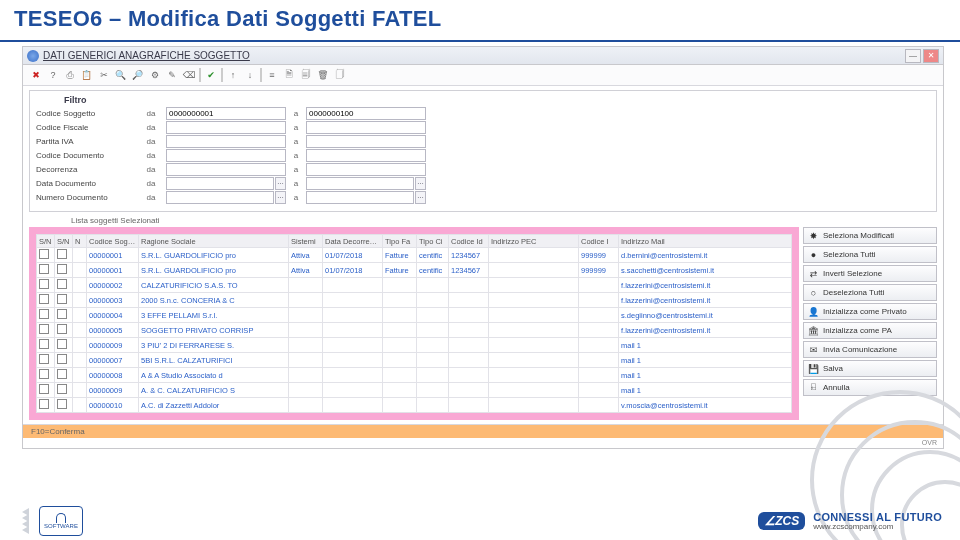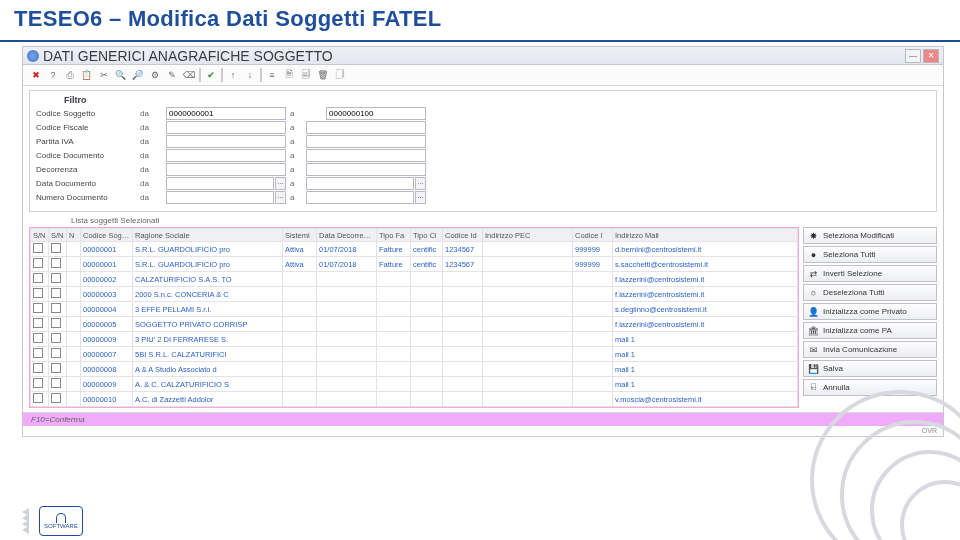--- a/index.html
+++ b/index.html
@@ -2,48 +2,48 @@
 <html><head>
 <meta charset="utf-8">
 <style>
   * { box-sizing: border-box; margin: 0; padding: 0; font-family: Tahoma, Arial, sans-serif; }
   body { width: 960px; height: 540px; background: #fff; position: relative; overflow: hidden; }
   .slide-title { color: #1F4E9C; font-size: 22px; font-weight: 700; padding: 6px 14px 8px; letter-spacing: 0.3px; }
   .title-underline { height: 2px; background: #1F4E9C; margin: 0 0 4px 0; }
   .window { margin: 2px 16px 0 22px; border: 1px solid #c8c8cc; background: #fff; font-size: 9px; color: #3a3a4a; }
   .titlebar { display: flex; align-items: center; background: linear-gradient(#eef1f6,#e2e6ee); height: 18px; padding: 0 4px; border-bottom: 1px solid #c8c8cc; }
   .tb-icon { width: 12px; height: 12px; border-radius: 50%; background: radial-gradient(#7aa7e8,#3a6fc8); margin-right: 4px; }
-  .tb-title { font-size: 14px; color: #3a3a4a; flex: 1; }
+  .tb-title { font-size: 10px; color: #3a3a4a; flex: 1; text-decoration: underline; }
   .tb-btns { display: flex; gap: 2px; }
   .tb-btn { width: 16px; height: 14px; border: 1px solid #b8b8c0; background: #f4f4f6; font-size: 8px; display:flex;align-items:center;justify-content:center; color:#555; }
   .tb-btn.close { background: #e88; color: #fff; }
   .toolbar { display: flex; align-items: center; gap: 3px; padding: 3px 6px; border-bottom: 1px solid #d8d8de; background: #fbfbfc; }
   .tool { width: 14px; height: 14px; display:flex;align-items:center;justify-content:center; font-size: 9px; color:#666; border:1px solid transparent; }
   .tool.red { color:#c22; }
   .tool.green { color:#2a8f2a; }
   .tool.sep { width:1px; background:#ccc; height:14px; }
   .filtro-box { border: 1px solid #d0d0d6; margin: 4px 6px; padding: 4px 6px 6px; }
   .filtro-title { font-size: 9px; font-weight:700; color:#3a3a4a; margin-bottom: 2px; margin-left: 28px; }
   .frow { display: grid; grid-template-columns: 100px 22px 120px 12px 120px; align-items: center; gap: 4px; margin: 1px 0; }
   .frow label { font-size: 8px; color:#444; }
-  .frow .op { font-size: 8px; color:#666; }
+  .frow .op { font-size: 8px; color:#666; text-align:center; }
   .frow input { height: 13px; border:1px solid #b8b8c4; background:#fff; font-size:8px; padding:0 2px; width:100%; }
   .frow .mini { width:12px; height:13px; border:1px solid #b8b8c4; background:#f4f4f8; font-size:7px; text-align:center;}
   .lista-label { font-size: 8px; color:#666; margin: 2px 8px; padding-left: 40px; }
   .grid-wrap { display:flex; margin: 0 6px 4px; }
-  .grid { flex:1; border:1px solid #f9a8d4; }
+  .grid { flex:1; border:7px solid #f9a8d4; }
   .grid table { border-collapse: collapse; width:100%; table-layout: fixed; }
   .grid th, .grid td { border: 1px solid #e2e2e8; font-size: 7.5px; padding: 1px 2px; white-space: nowrap; overflow:hidden; text-overflow: ellipsis; height:13px; }
   .grid th { background:#f0f0f4; font-weight:400; color:#555; text-align:left; }
   .grid td.blue { color:#2a5fc8; }
   .grid td.chk::before { content:''; display:inline-block; width:8px; height:8px; border:1px solid #888; }
   .side-btns { width:134px; margin-left:4px; display:flex; flex-direction:column; gap:2px; }
   .sbtn { display:flex; align-items:center; gap:4px; height:17px; border:1px solid #c0c0c8; background:linear-gradient(#fdfdfe,#eceef2); font-size:8px; padding:0 4px; color:#333; }
   .sbtn .ic { width:11px; height:11px; display:flex;align-items:center;justify-content:center; font-size:9px; }
-  .status { font-size:8px; font-style:italic; color:#666; padding:2px 8px; border-top:1px solid #d8d8de; background:#f0abfc;}
+  .status { font-size:8px; color:#666; padding:2px 8px; border-top:1px solid #d8d8de; background:#fdba74;}
   .status-r { text-align:right; font-size:7px; color:#888; padding:1px 6px 2px; }
   .footer { position:absolute; bottom:4px; left:0; right:0; display:flex; align-items:center; padding: 0 18px 0 22px; }
   .logo-z { display:flex; align-items:center; gap:6px; }
   .chevrons { display:flex; flex-direction:column; gap:0; }
   .chev { width:0;height:0;border-top:4px solid transparent;border-bottom:4px solid transparent;border-right:7px solid #cfd3da; margin:-1px 0;}
   .z-txt strong { color:#1F4E9C; font-size:16px; font-weight:800; letter-spacing:0.5px; display:block; line-height:1;}
   .z-txt span { color:#6a6a72; font-size:8px; letter-spacing:0.3px;}
   .badge { width:44px; height:30px; border:1px solid #1F4E9C; border-radius:4px; margin-left:10px; display:flex;flex-direction:column;align-items:center;justify-content:center; font-size:6px; color:#1F4E9C;}
   .badge .ant { width:10px;height:10px;border:1.5px solid #1F4E9C;border-radius:50% 50% 0 0; border-bottom:none;}
   .footer-right { margin-left:auto; display:flex; align-items:center; gap:8px; }
@@ -102,21 +102,21 @@
   <div class="filtro-box">
     <div class="filtro-title">Filtro</div>
     <div id="filtro-rows">
         <div class="frow">
           <label>Codice Soggetto</label>
           <span class="op">da</span>
           <span style="display:flex;gap:1px;">
             <input value="0000000001" style="">
           </span>
           <span class="op">a</span>
-          <span style="display:flex;gap:1px;margin-left:20px;">
+          <span style="display:flex;gap:1px;">
             <input value="0000000100" style="">
           </span>
         </div>
         <div class="frow">
           <label>Codice Fiscale</label>
           <span class="op">da</span>
           <span style="display:flex;gap:1px;">
             <input value="" style="">
           </span>
           <span class="op">a</span>
@@ -447,13 +447,22 @@
   <div class="chevrons">
     <div class="chev"></div>
       <div class="chev"></div>
       <div class="chev"></div>
       <div class="chev"></div>
   </div>
   <div class="badge">
     <div class="ant"></div>
     <span>SOFTWARE</span>
   </div>
+  <div class="footer-right">
+    <div class="zcs-logo">
+      <div class="zcs-box">∠ZCS</div>
+    </div>
+    <div class="tag">
+      <div class="t1">CONNESSI AL FUTURO</div>
+      <div class="t2">www.zcscompany.com</div>
+    </div>
+  </div>
 </div>
 
 </body></html>

